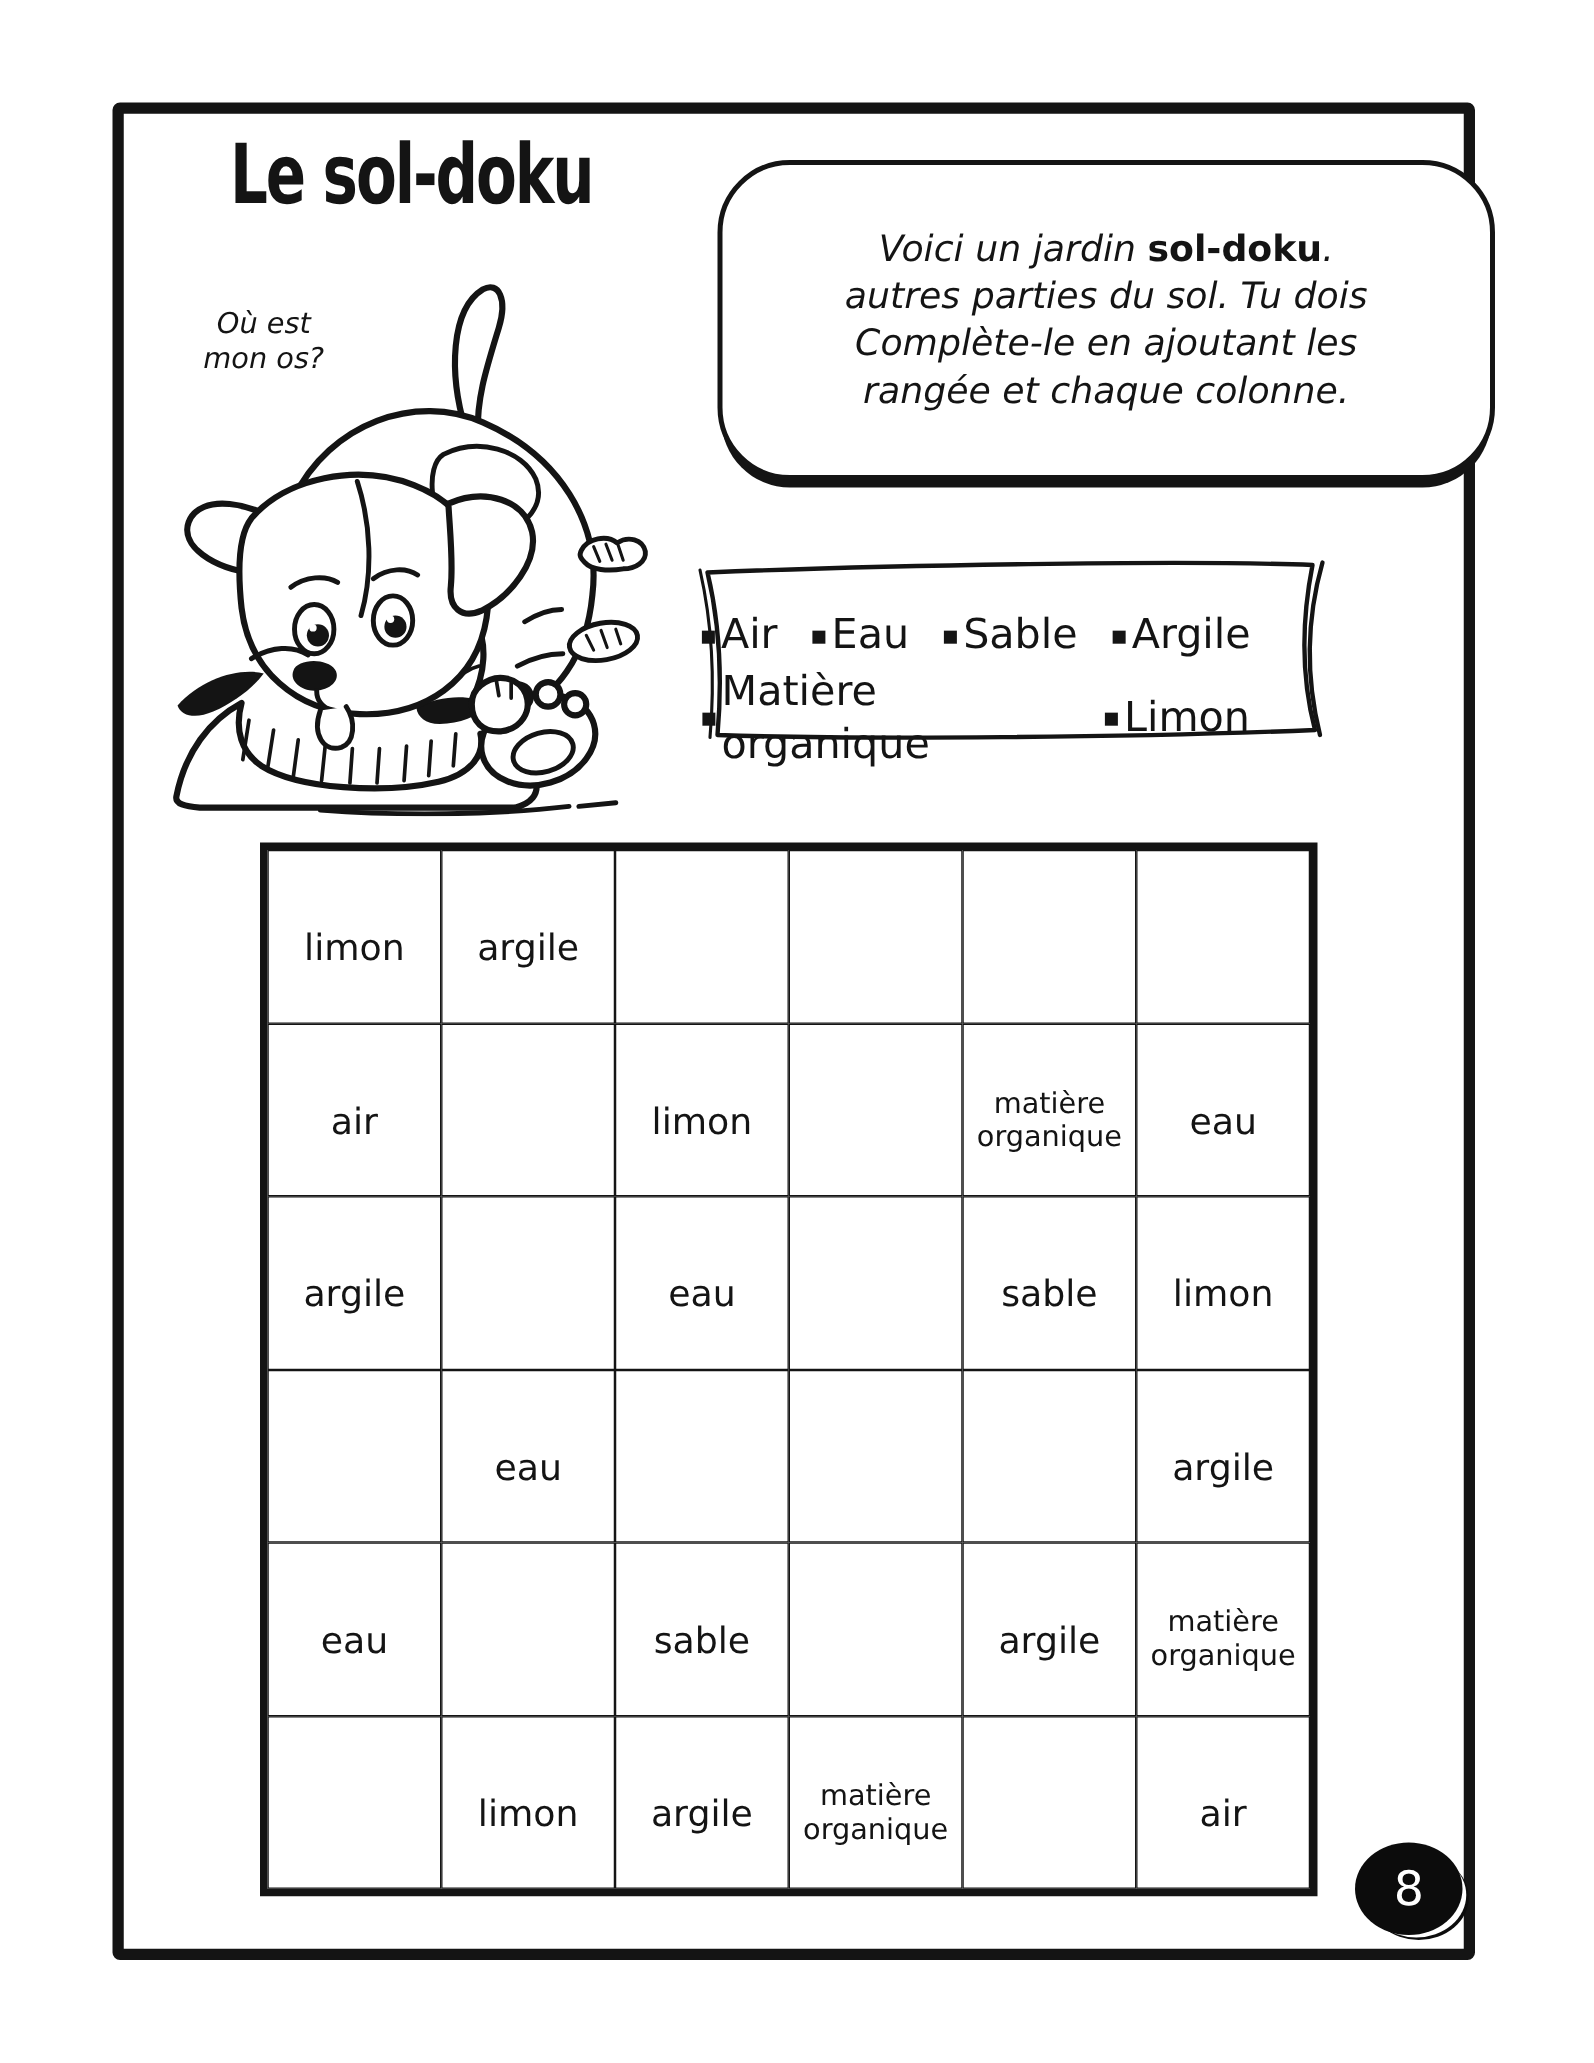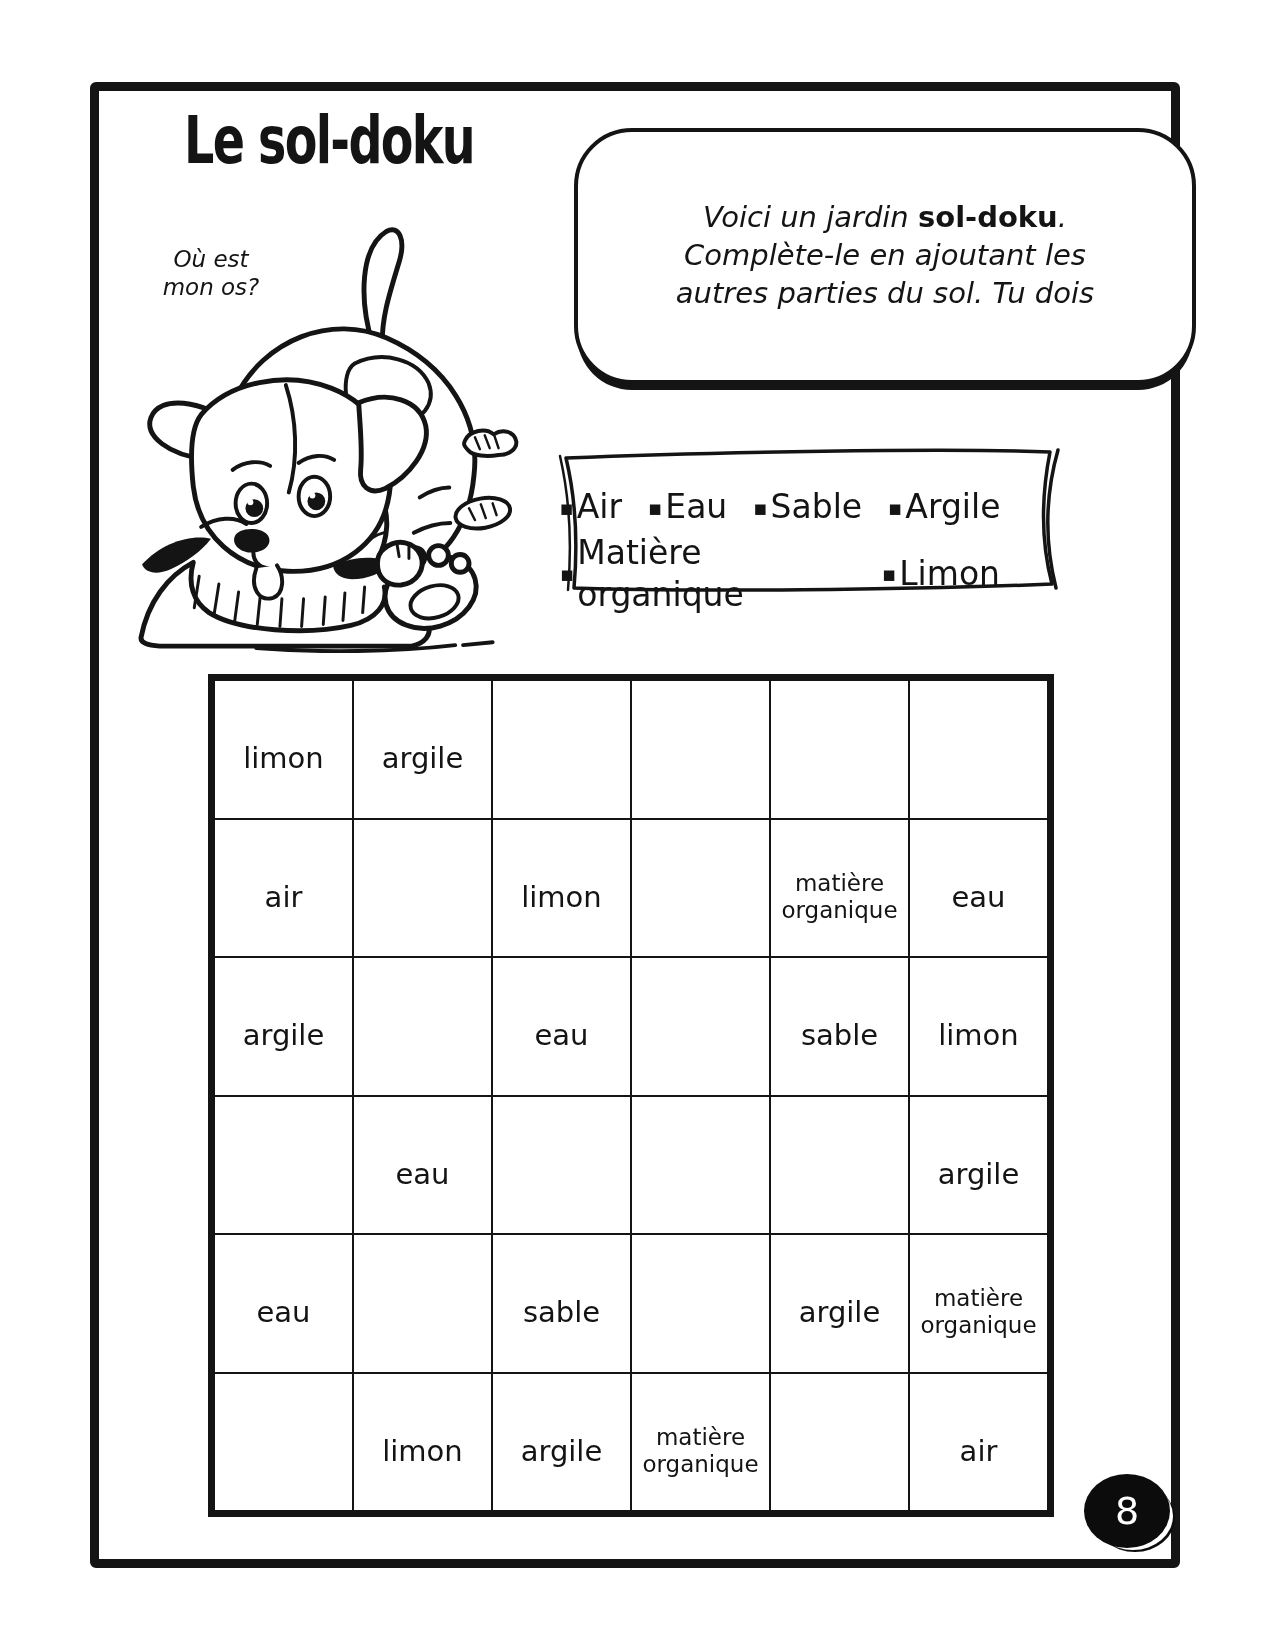--- a/index.html
+++ b/index.html
@@ -125,22 +125,23 @@
     <path d="M 250 354 C 263 343 281 347 287 361 C 292 375 283 389 267 391 C 252 392 243 383 243 369 C 243 362 246 357 250 354 Z"></path>
     <path fill="none" stroke-width="3" d="M 263 350 L 265 362 M 275 352 L 275 364"></path>
     <path fill="none" stroke-width="3" d="M 228 352 C 234 345 241 340 249 338"></path>
   </g>
 </svg>
 
 <div class="bubble">
   <div>
     <span>Voici un jardin </span><span class="b">sol-doku</span><span>.</span>
   </div>
+  <div>autres parties du sol. Tu dois</div>
   <div>Complète-le en ajoutant les</div>
-  <div>autres parties du sol. Tu dois</div>
+  <div>rangée et chaque colonne.</div>
 </div>
 
 <svg class="wordbank-svg" width="520" height="158" viewBox="0 0 520 158" aria-hidden="true">
   <g fill="none" stroke="#141414" stroke-width="3.5" stroke-linecap="round" stroke-linejoin="round">
     <path d="M 18 16 C 160 10 400 6 502 10 C 493 56 493 100 504 142 C 360 148 140 150 26 146 C 30 100 28 58 18 16 Z"></path>
     <path d="M 510 8 C 497 54 497 102 508 146"></path>
     <path stroke-width="2.5" d="M 12 14 C 22 58 24 102 20 148"></path>
   </g>
 </svg>
 <div class="wordbank-text">

